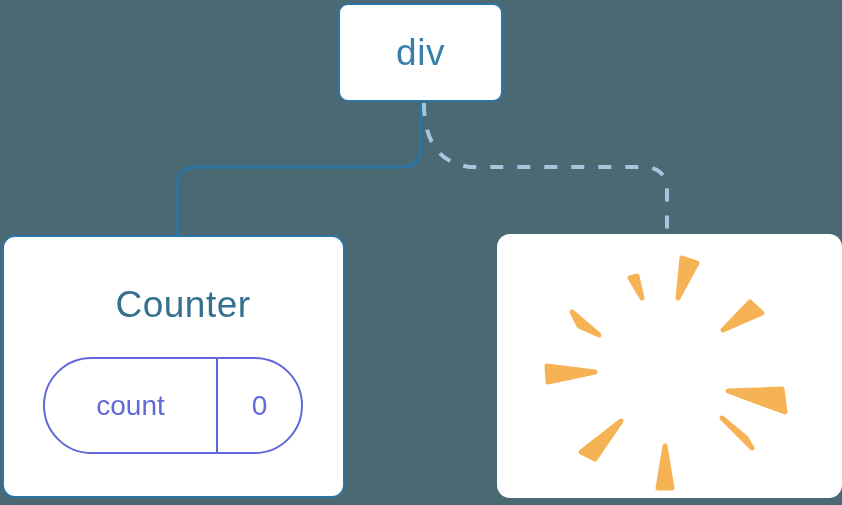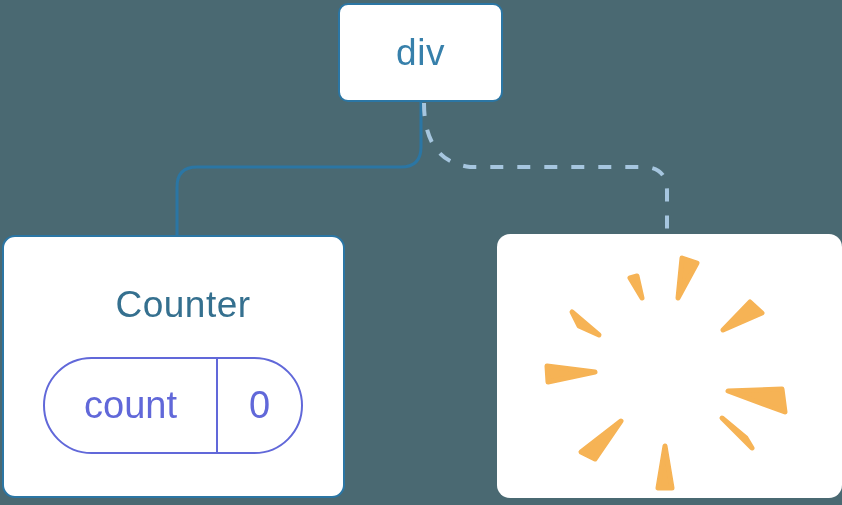--- a/index.html
+++ b/index.html
@@ -56,21 +56,21 @@
   .state-pill {
     position: absolute;
     left: 39px; top: 120px;
     width: 260px; height: 97px;
     box-sizing: border-box;
     border: 2px solid #6168d9;
     border-radius: 60px;
     display: flex;
     align-items: stretch;
     color: #6168d9;
-    font-size: 38px;
+    font-size: 28px;
     overflow: hidden;
   }
   .state-key-cell {
     width: 171px;
     display: flex;
     align-items: center;
     justify-content: center;
     border-right: 2px solid #6168d9;
   }
   .state-value-cell {

